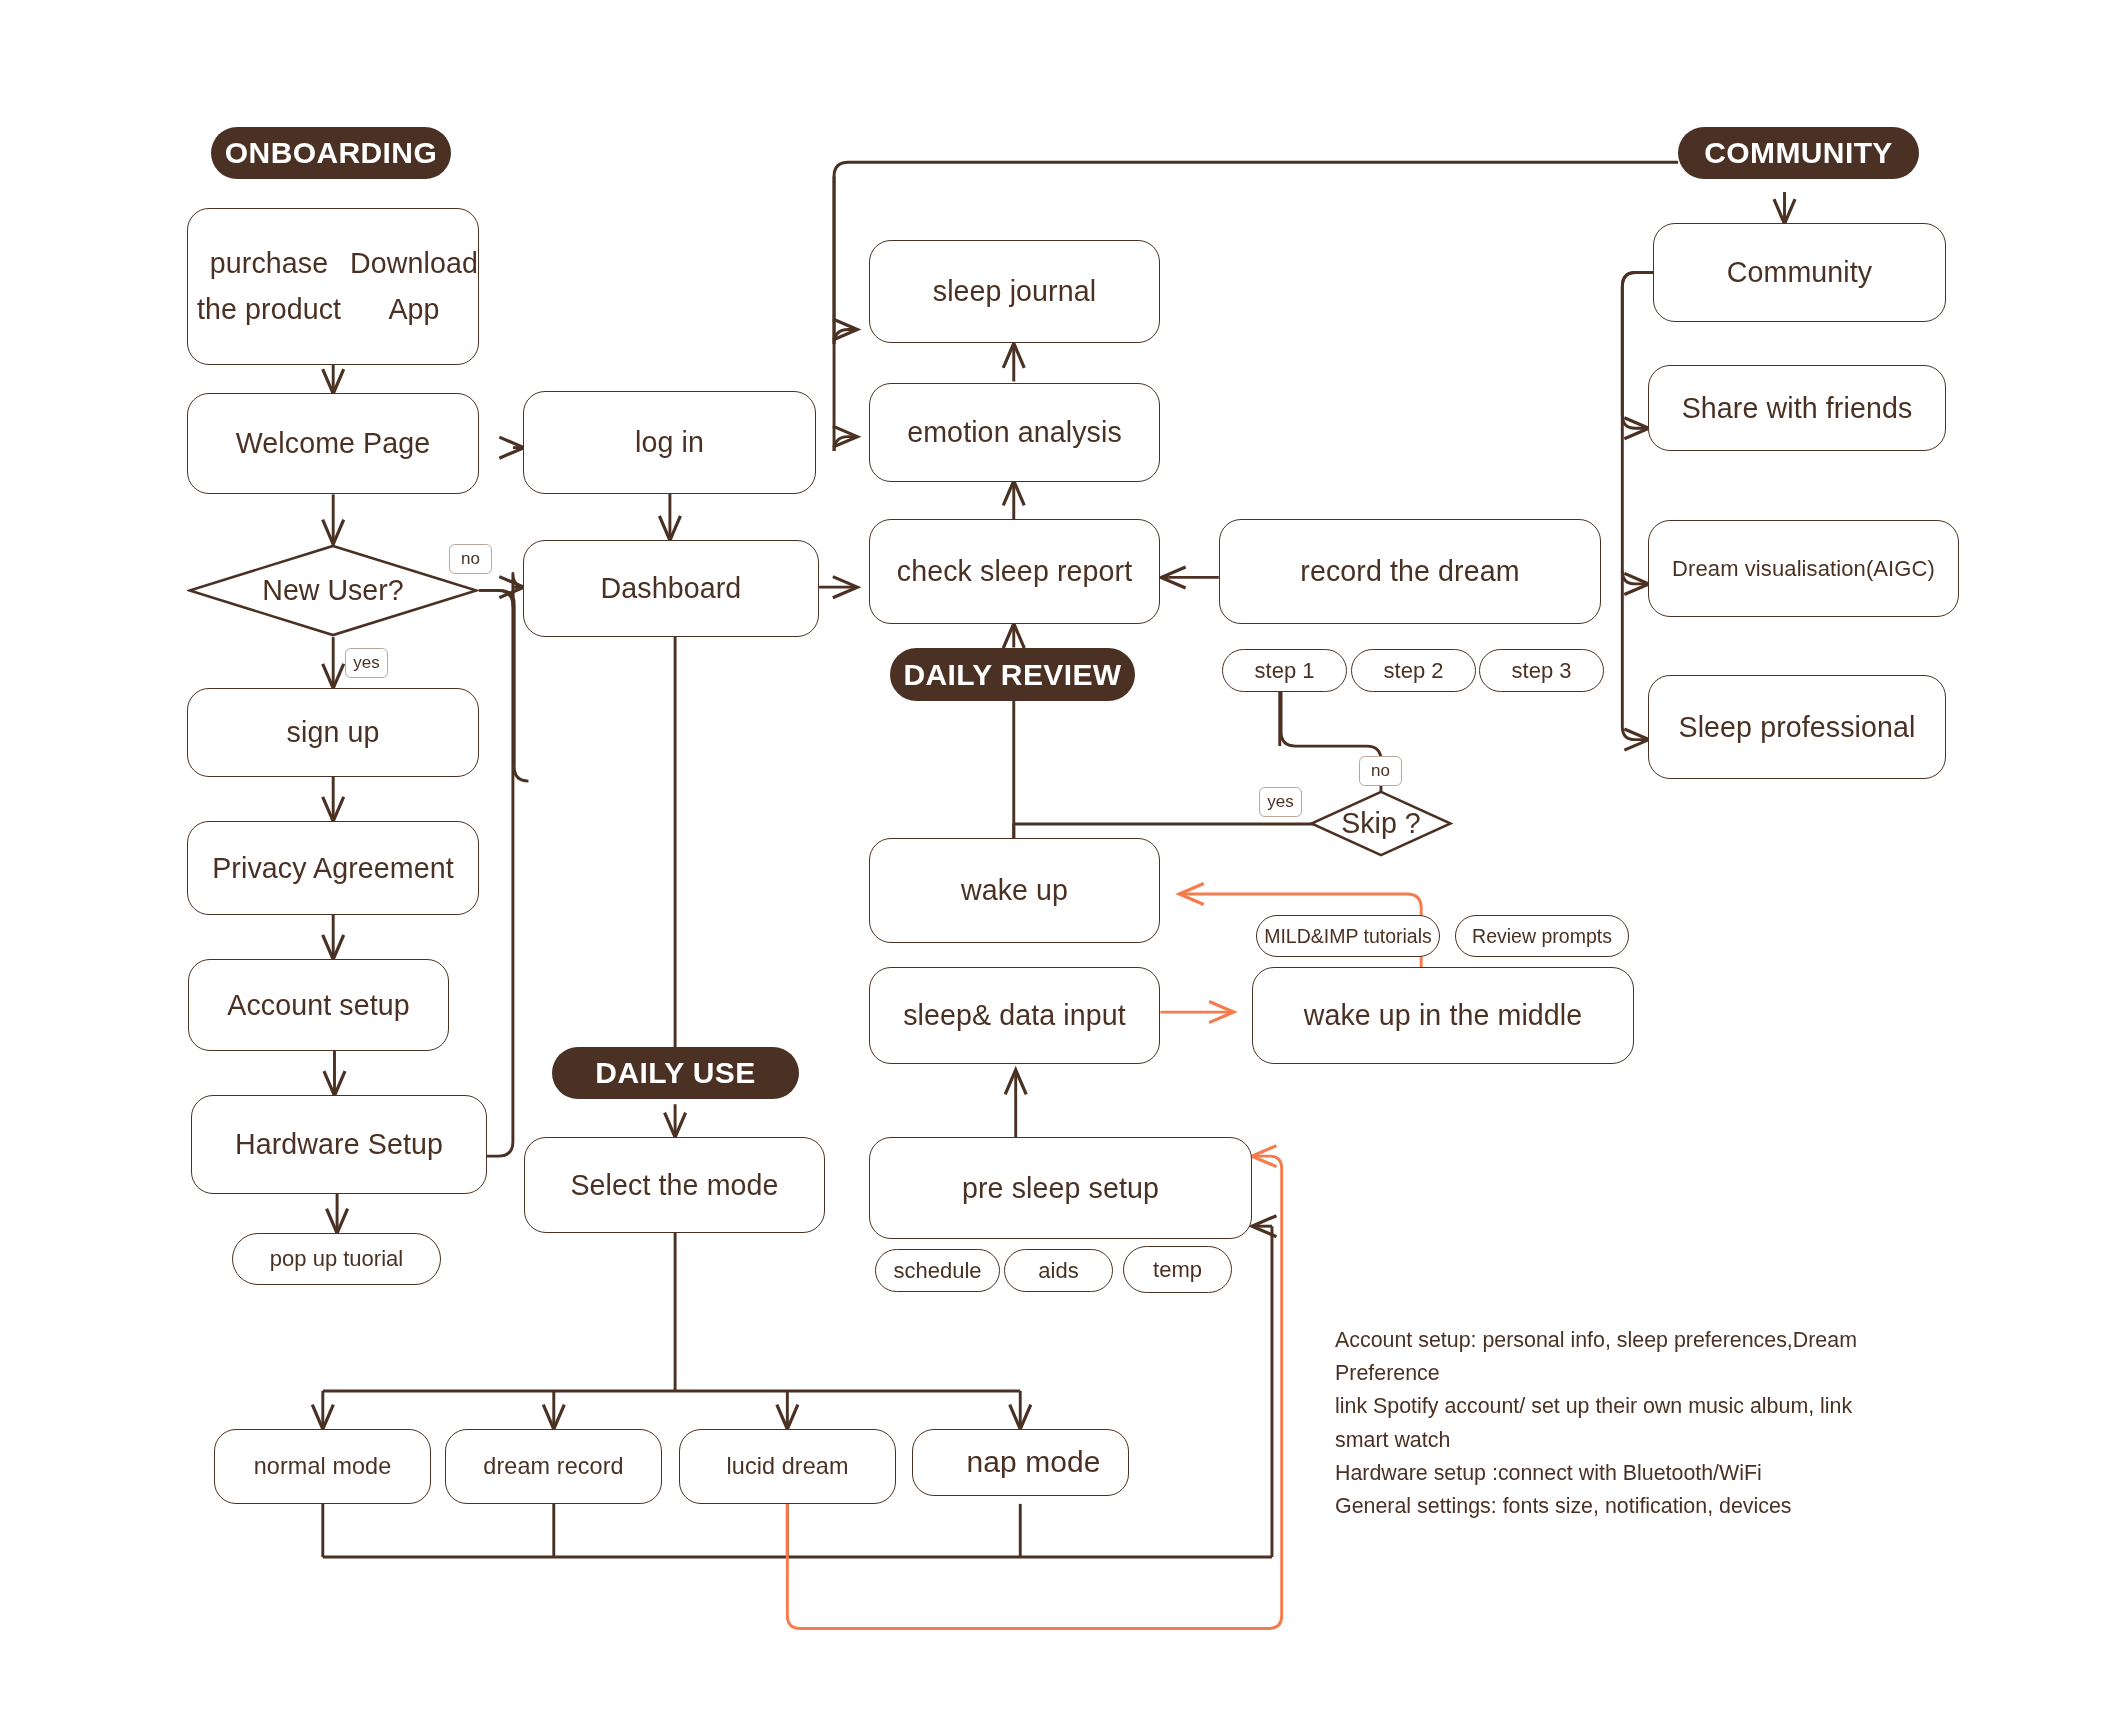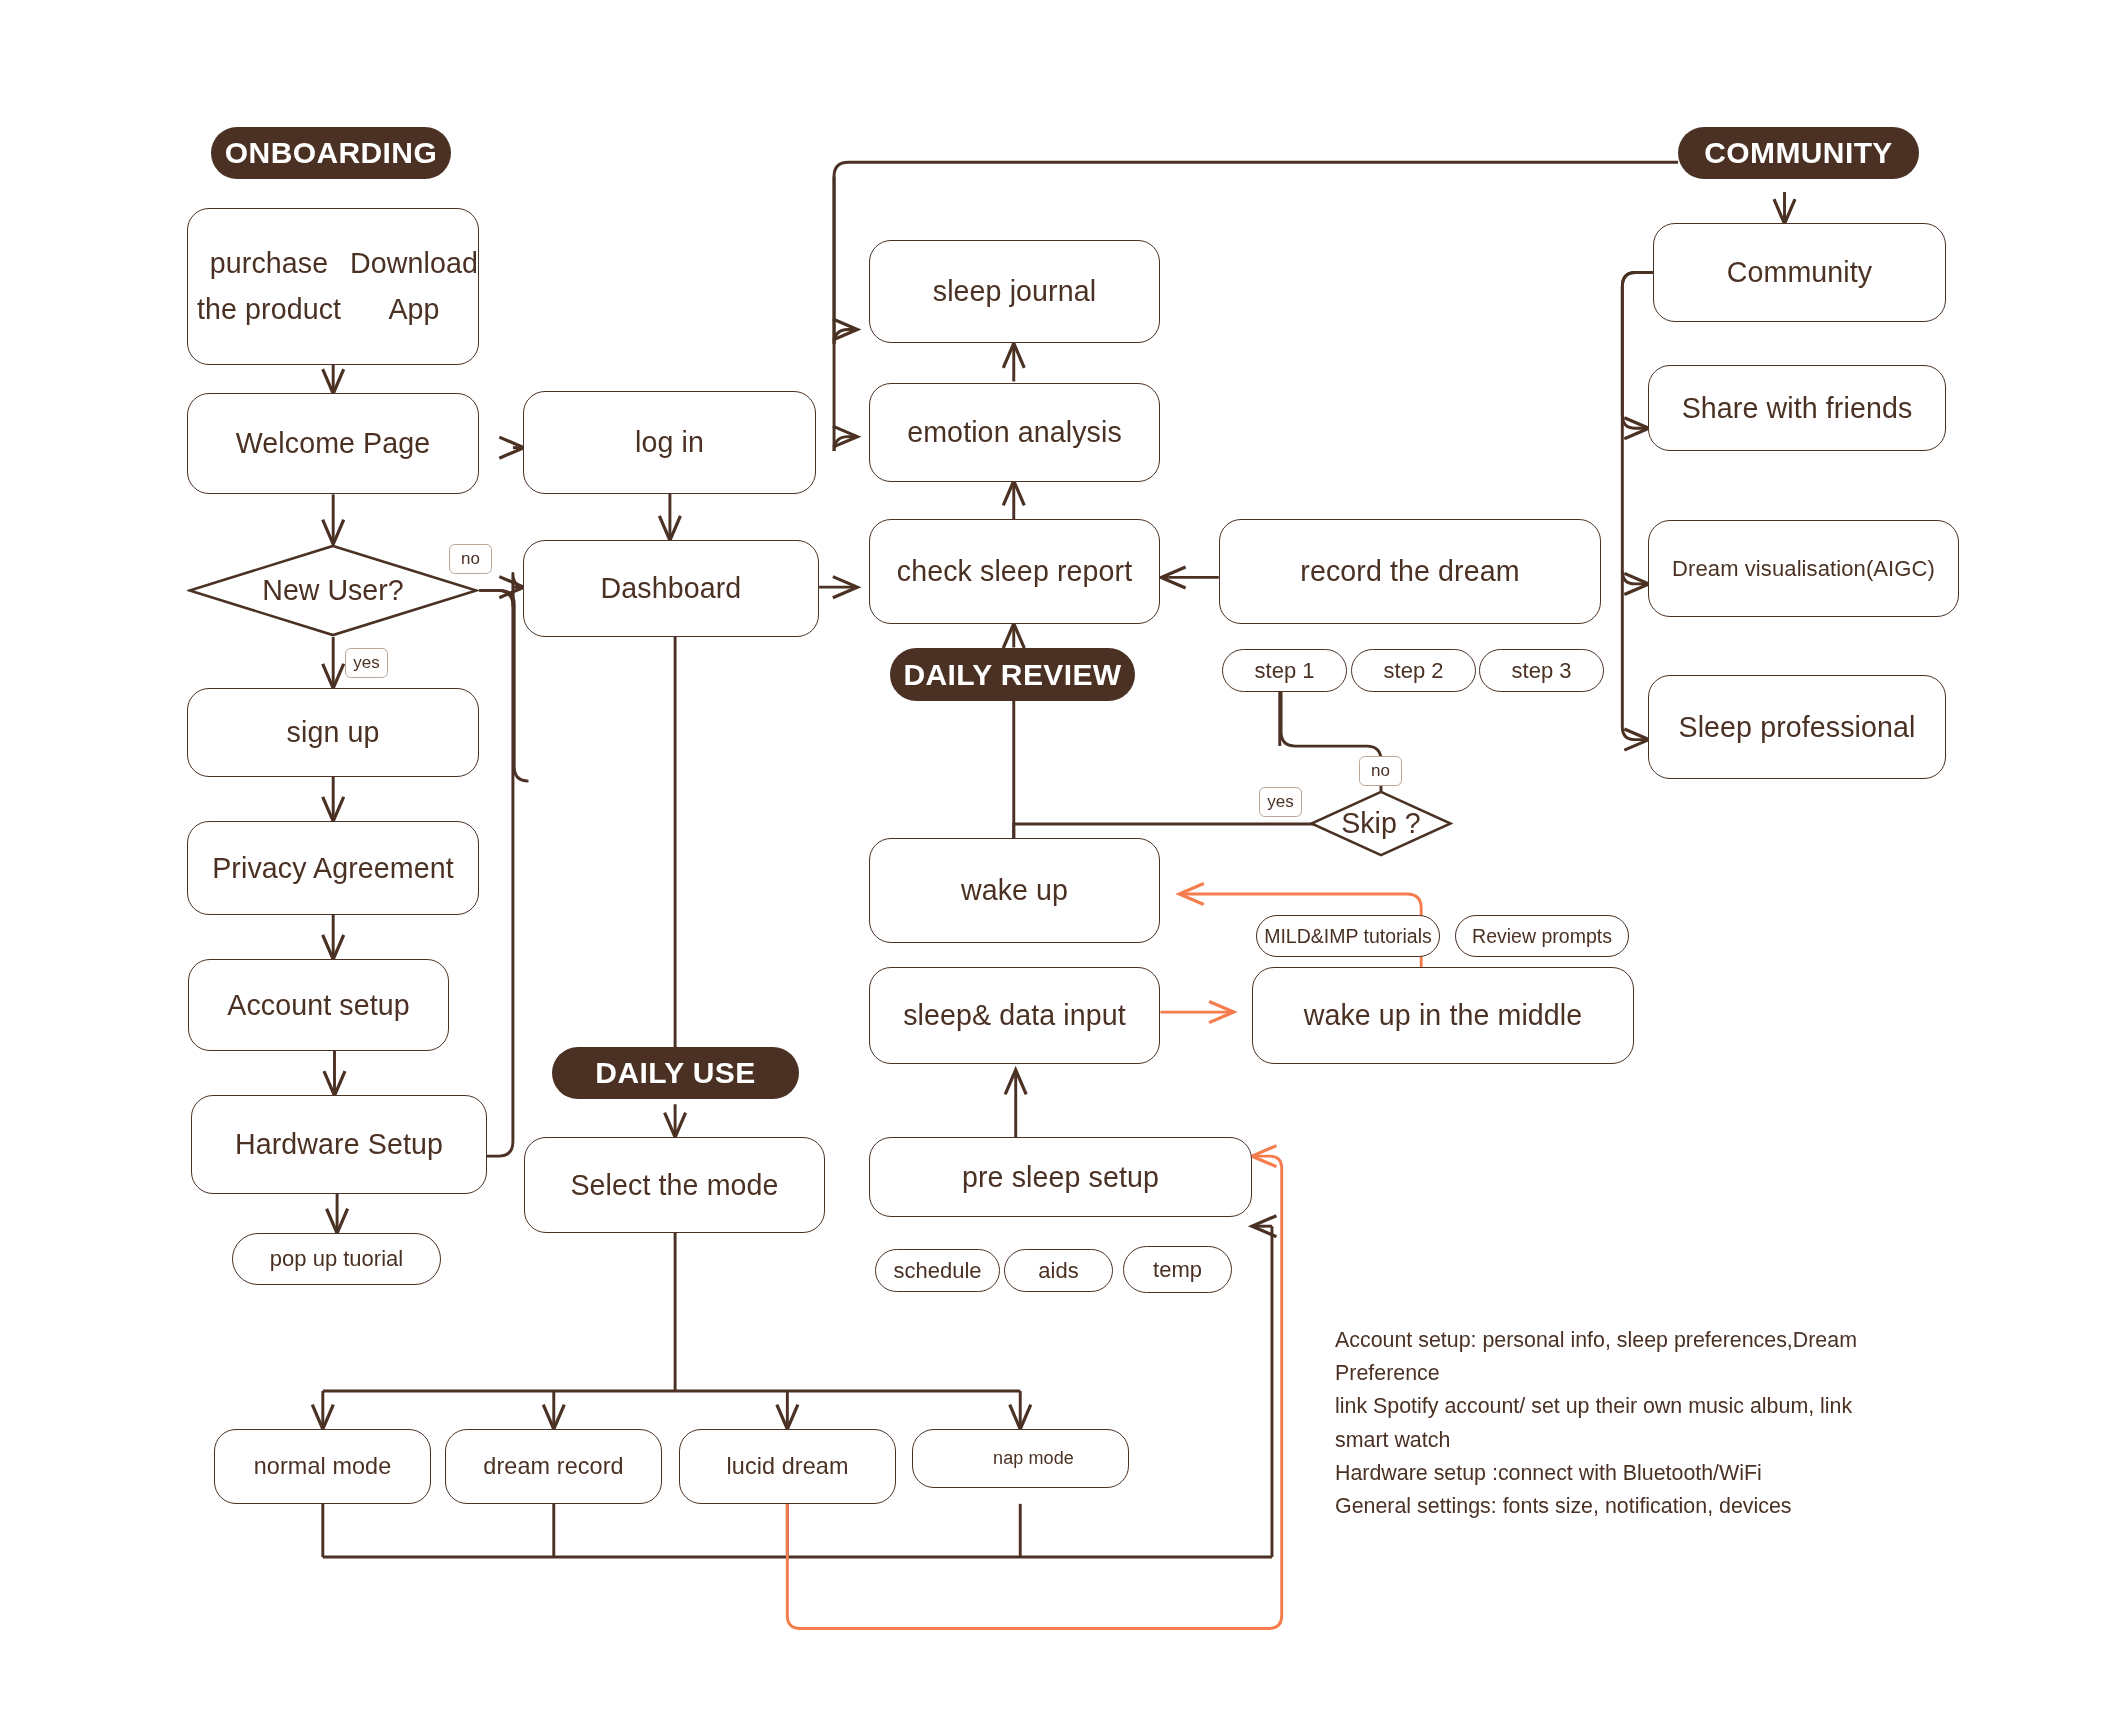--- a/index.html
+++ b/index.html
@@ -200,21 +200,21 @@
 
   <div class="node" style="left:214px;top:1429px;width:217px;height:75px;font-size:23.4px;">
     <span>normal mode</span>
   </div>
   <div class="node" style="left:445px;top:1429px;width:217px;height:75px;font-size:23.4px;">
     <span>dream record</span>
   </div>
   <div class="node" style="left:679px;top:1429px;width:217px;height:75px;font-size:23.4px;">
     <span>lucid dream</span>
   </div>
-  <div class="node" style="left:912px;top:1429px;width:217px;height:59px;font-size:18px;padding-left:26px;">
+  <div class="node" style="left:912px;top:1429px;width:217px;height:67px;font-size:30px;padding-left:26px;">
     <span>nap mode</span>
   </div>
 
   <div class="node" style="left:869px;top:240px;width:291px;height:103px;">
     <span>sleep journal</span>
   </div>
 
   <div class="node" style="left:869px;top:383px;width:291px;height:99px;">
     <span>emotion analysis</span>
   </div>
@@ -267,21 +267,21 @@
   </div>
 
   <div class="node" style="left:869px;top:967px;width:291px;height:97px;">
     <span>sleep&amp; data input</span>
   </div>
 
   <div class="node" style="left:1252px;top:967px;width:382px;height:97px;">
     <span>wake up in the middle</span>
   </div>
 
-  <div class="node" style="left:869px;top:1137px;width:383px;height:80px;">
+  <div class="node" style="left:869px;top:1137px;width:383px;height:102px;">
     <span>pre sleep setup</span>
   </div>
 
   <div class="chip" style="left:875px;top:1249px;width:125px;height:43px;">
     <span>schedule</span>
   </div>
   <div class="chip" style="left:1004px;top:1249px;width:109px;height:43px;">
     <span>aids</span>
   </div>
   <div class="chip" style="left:1123px;top:1246px;width:109px;height:47px;">

